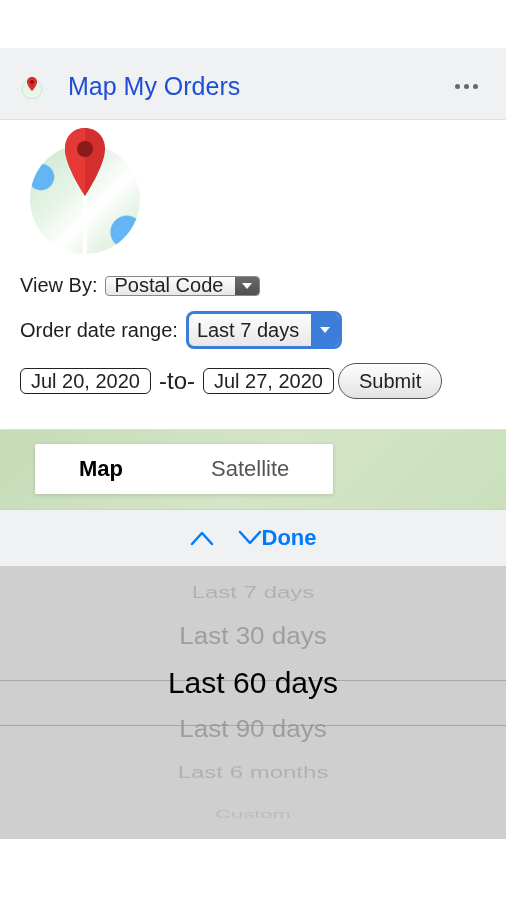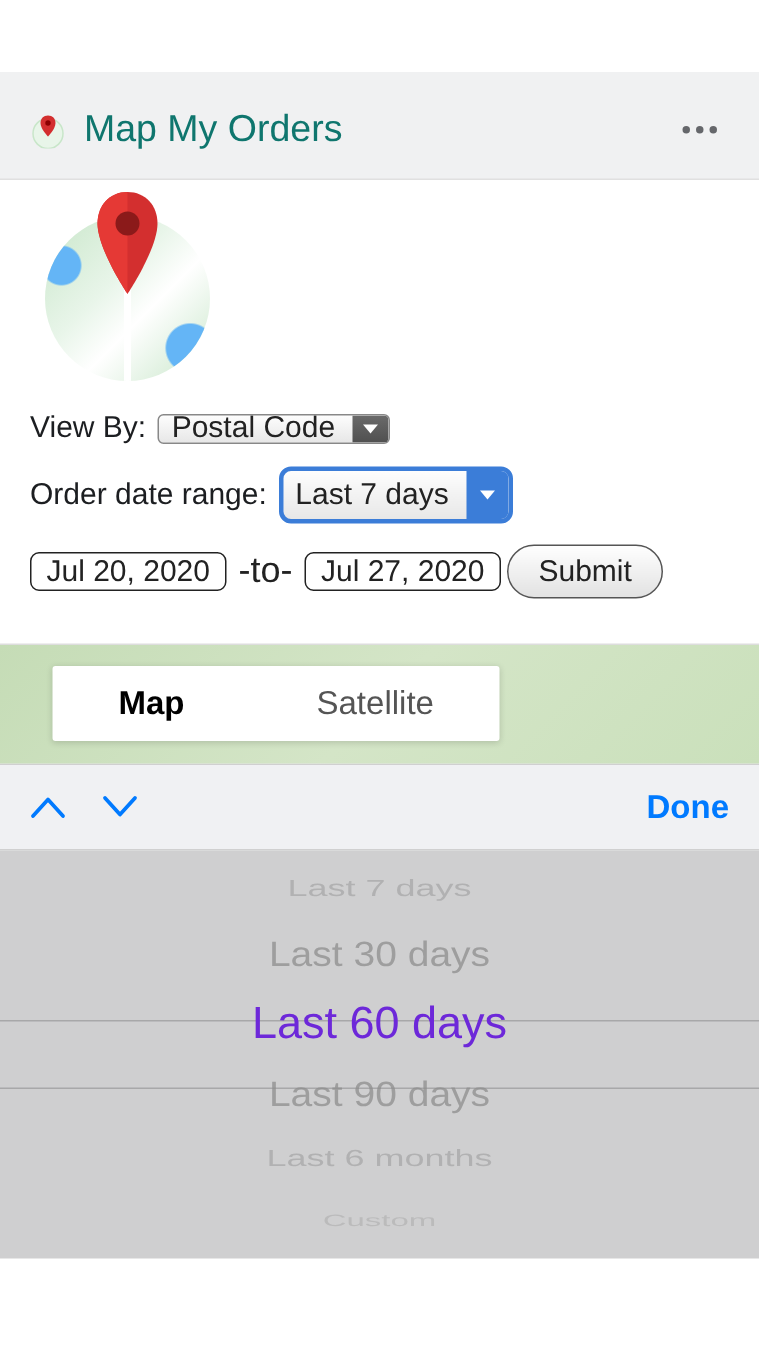--- a/index.html
+++ b/index.html
@@ -20,21 +20,22 @@
     gap: 12px;
   }
   .header-icon {
     width: 24px;
     height: 24px;
     position: relative;
   }
   .page-title {
     font-size: 25px;
     font-weight: 400;
-    color: #0f766e;
+    color: #1d4ed8;
+    margin-left: 12px;
   }
   .more-dots {
     display: flex;
     gap: 4px;
     padding-right: 8px;
   }
   .more-dots span {
     width: 5px;
     height: 5px;
     background: #65676b;
@@ -167,21 +168,21 @@
   .map-tab.active { font-weight: 700; color: #000; }
   
   
   .picker-toolbar {
     height: 58px;
     background: #f0f1f3;
     border-top: 1px solid #d0d0d0;
     border-bottom: 1px solid #d0d0d0;
     display: flex;
     align-items: center;
-    justify-content: space-between;
+    justify-content: center;
     padding: 0 20px;
   }
   .picker-arrows { display: flex; gap: 24px; }
   .picker-arrows svg { cursor: pointer; }
   .done-btn {
     font-size: 22px;
     font-weight: 600;
     color: #007aff;
     cursor: pointer;
   }
@@ -206,21 +207,21 @@
   .picker-item {
     font-size: 26px;
     color: #8e8e8e;
     padding: 7px 0;
     text-align: center;
   }
   .picker-item.near { transform: scaleY(0.9); opacity: 0.75; }
   .picker-item.far { transform: scaleY(0.65); opacity: 0.45; font-size: 24px;}
   .picker-item.selected {
     font-size: 30px;
-    color: #6d28d9;
+    color: #000000;
     font-weight: 400;
   }
   .picker-highlight {
     position: absolute;
     left: 0; right: 0;
     top: 50%;
     transform: translateY(-50%);
     height: 46px;
     border-top: 1px solid #a8a8a9;
     border-bottom: 1px solid #a8a8a9;

